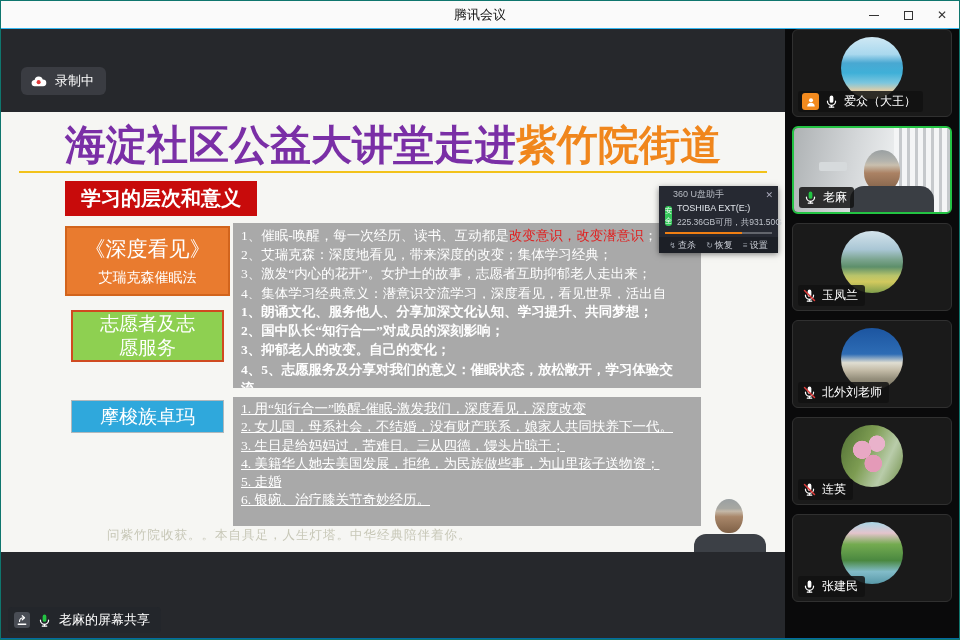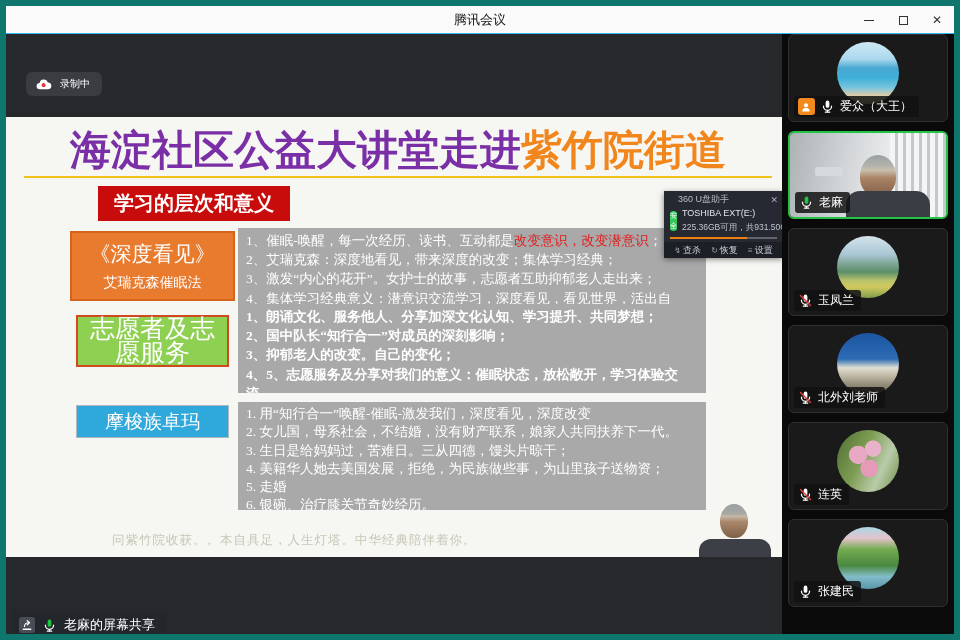--- a/index.html
+++ b/index.html
@@ -1,64 +1,64 @@
 <!DOCTYPE html>
 <html><head>
 <meta charset="utf-8">
 <style>
   * { margin:0; padding:0; box-sizing:border-box; }
   html,body { width:960px; height:640px; background:#000; font-family:"Liberation Sans", sans-serif; }
-  .window { width:960px; height:640px; border:6px solid #0f766e; background:#f97316; position:relative; overflow:hidden; }
+  .window { width:960px; height:640px; border:1px solid #0f766e; background:#0369a1; position:relative; overflow:hidden; }
 
   
   .titlebar { height:28px; background:#fafafa; border-bottom:1px solid #35b8f2; position:relative;
               display:flex; align-items:center; justify-content:center; }
   .titlebar-title { font-size:13px; color:#111; }
   .win-controls { position:absolute; right:0; top:0; height:28px; display:flex; }
   .win-btn { width:34px; height:28px; display:flex; align-items:center; justify-content:center;
              color:#333; font-size:12px; cursor:default; }
   .win-btn .min-glyph { display:inline-block; width:10px; border-bottom:1.5px solid #333; }
   .win-btn .max-glyph { display:inline-block; width:9px; height:9px; border:1.2px solid #333; }
 
   
   .app-body { display:flex; height:609px; }
   .main-area { width:784px; position:relative; background:#26282c; overflow:hidden; }
 
   
   .rec-badge { position:absolute; left:20px; top:38px; background:#3a3c42; border-radius:6px;
                padding:5px 12px 5px 9px; display:flex; align-items:center; gap:7px; z-index:5; }
-  .rec-badge span { color:#fff; font-size:10px; }
+  .rec-badge span { color:#fff; font-size:13px; }
   .cloud-ic { width:18px; height:14px; }
 
   
   .slide { position:absolute; left:0; top:83px; width:784px; height:440px; background:#f6f6f3; overflow:hidden; }
   .slide-title { text-align:center; margin-top:12px; font-size:41px; font-weight:900; line-height:1.05;
                  letter-spacing:0px; white-space:nowrap; }
   .slide-title .t1 { color:#7a2fa6; }
   .slide-title .t2 { color:#f0861c; }
   .title-rule { height:2px; background:#f2c21a; margin:4px 18px 0 18px; }
 
   .section-header { position:absolute; left:64px; top:69px; background:#c80b0b; color:#fff;
-                    font-size:20px; font-weight:bold; padding:4px 16px; font-family:"Liberation Serif", serif;margin-left:28px; }
+                    font-size:20px; font-weight:bold; padding:4px 16px; font-family:"Liberation Serif", serif; }
 
   .lbl { position:absolute; color:#fff; text-align:center; font-family:"Liberation Serif", serif; }
   .lbl-1 { left:64px; top:114px; width:165px; height:70px; background:#e97b2f; border:2px solid #d2641c;
            display:flex; flex-direction:column; justify-content:center; gap:6px; }
   .lbl-1 .big { font-size:21px; }
   .lbl-1 .small { font-size:14px; }
   .lbl-2 { left:70px; top:198px; width:153px; height:52px; background:#8ed051; border:2px solid #d04a20;
-           font-size:25px; line-height:24px; display:flex; flex-direction:column; justify-content:center; }
+           font-size:19px; line-height:24px; display:flex; flex-direction:column; justify-content:center; }
   .lbl-3 { left:70px; top:288px; width:153px; height:33px; background:#2fa8dc; border:1px solid #b0b8bc;
            font-size:19px; display:flex; align-items:center; justify-content:center; }
 
   .content-box { position:absolute; left:232px; width:468px; background:#a9a9a9; color:#fff;
                  font-family:"Liberation Serif", serif; font-size:13.5px; padding:3px 8px; overflow:hidden; }
   .cb-1 { top:111px; height:82px; line-height:19.2px; }
   .cb-2 { top:187px; height:89px; line-height:19.2px;font-weight:bold; }
-  .cb-3 { top:285px; height:108px; line-height:18.3px; }
+  .cb-3 { top:285px; height:129px; line-height:18.3px;text-decoration:underline; }
   .red-em { color:#e02020; }
 
   .footnote { position:absolute; left:106px; top:415px; color:rgba(190,190,172,0.85); font-size:12.5px;
               letter-spacing:1px; font-family:"Liberation Serif", serif; }
 
   
   .presenter { position:absolute; left:693px; top:387px; width:72px; height:53px; }
   .p-head { position:absolute; left:21px; top:0; width:28px; height:34px; border-radius:50% 50% 46% 46%;
             background:linear-gradient(180deg,#9aa0a2 0%,#a8a8a2 28%,#c4b8a8 36%,#a9876a 52%,#7e6046 100%); }
   .p-shoulders { position:absolute; left:0; bottom:-4px; width:72px; height:22px; border-radius:12px 12px 0 0;

